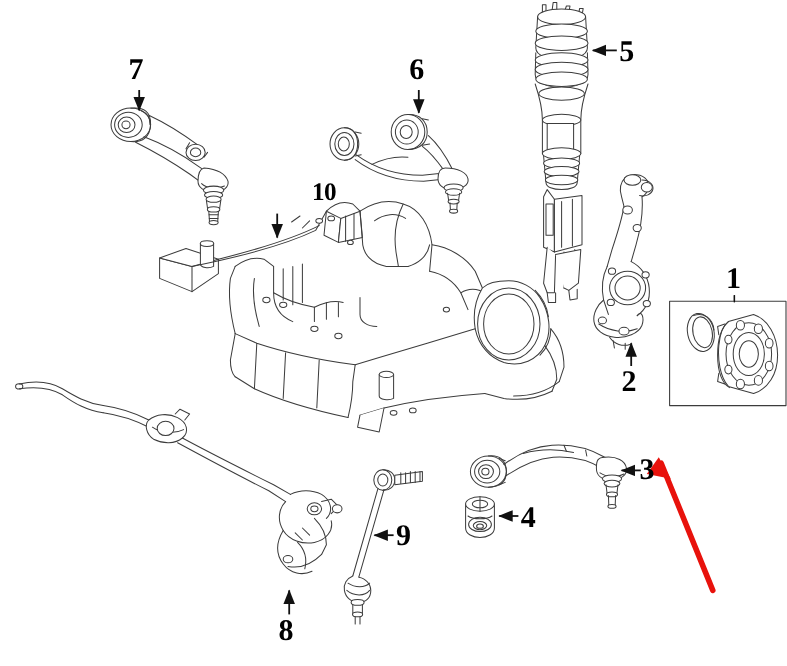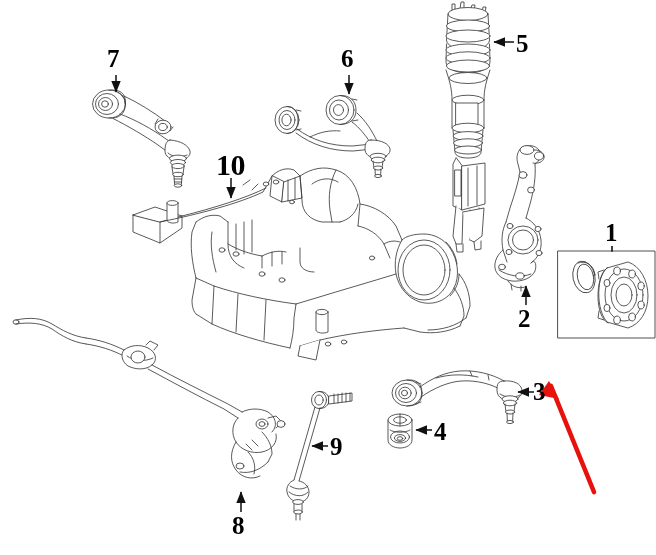--- a/index.html
+++ b/index.html
@@ -3,21 +3,21 @@
 <meta charset="utf-8">
 <style>
   html,body{margin:0;padding:0;background:#ffffff;}
   body{width:656px;height:555px;overflow:hidden;position:relative;
        font-family:"Liberation Serif",serif;}
   #stage{position:absolute;left:0;top:0;width:656px;height:555px;background:#fff;}
   #art{position:absolute;left:0;top:0;}
   .callout{position:absolute;font-family:"Liberation Serif",serif;
            font-weight:bold;color:#000;line-height:1;}
   .c-num{font-size:25px;}
-  .c-num.two-d{font-size:30px;letter-spacing:-0.5px;}
+  .c-num.two-d{font-size:21px;letter-spacing:-0.5px;margin-left:44px;}
 </style>
 </head>
 <body>
 
 <div id="stage">
 
   <svg id="art" width="656" height="555" viewBox="0 0 656 555">
 
     <defs>
       <marker id="ah" markerWidth="9" markerHeight="9" refX="7.5" refY="3.2" orient="auto" markerUnits="strokeWidth">

